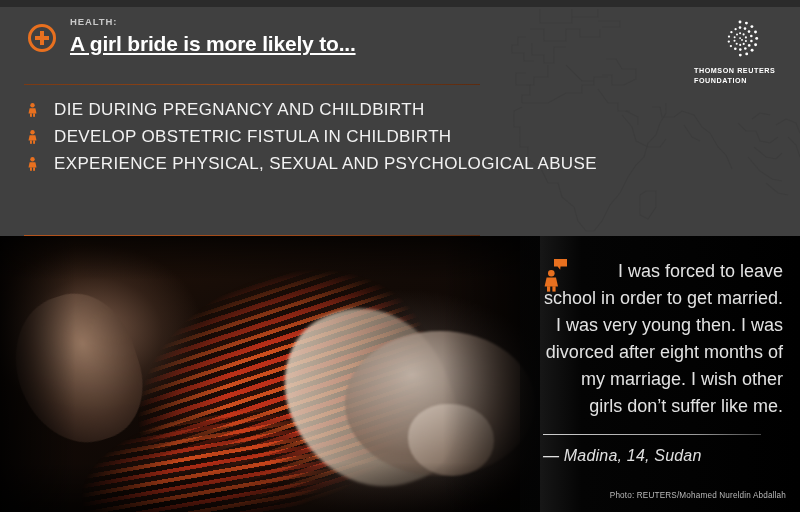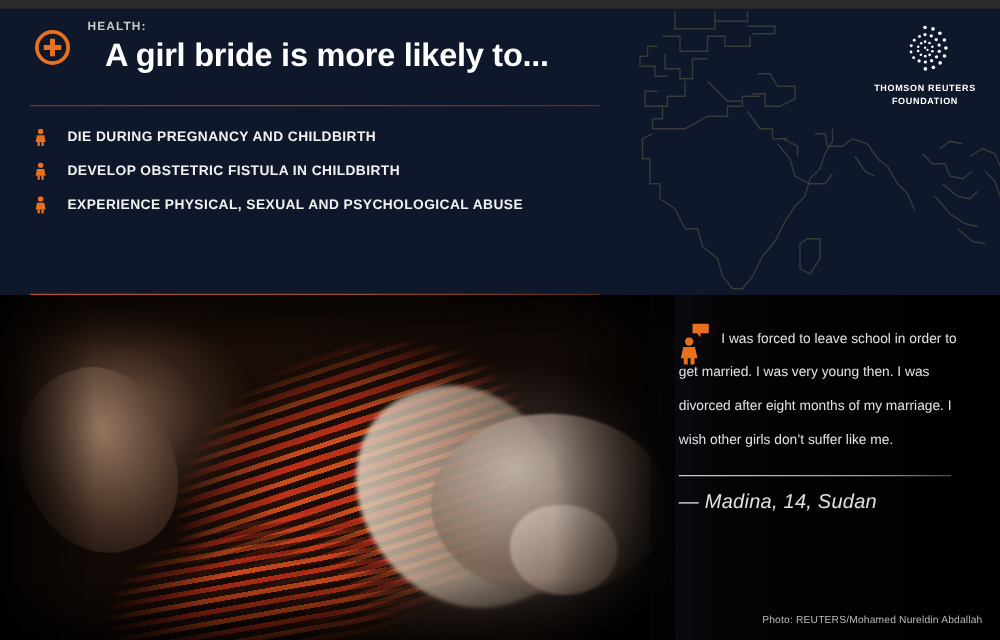--- a/index.html
+++ b/index.html
@@ -5,21 +5,21 @@
   * { margin:0; padding:0; box-sizing:border-box; }
   html, body {
     width:800px; height:512px;
     background:#000;
     font-family:"Liberation Sans", sans-serif;
     overflow:hidden;
   }
   .canvas {
     position:relative;
     width:800px; height:512px;
-    background:#0f172a;
+    background:#404040;
     overflow:hidden;
   }
 
   
   .top-strip {
     position:absolute; top:0; left:0; width:800px; height:7px;
     background:#2b2b2b;
   }
 
   
@@ -125,22 +125,22 @@
     content:""; position:absolute; background:#e8701f;
   }
   .health-icon:before { left:50%; top:4px; width:4px; height:14px; margin-left:-2px; }
   .health-icon:after  { top:50%; left:4px; height:4px; width:14px; margin-top:-2px; }
 
   .kicker {
     margin-left:42px; font-size:9.5px; font-weight:bold; letter-spacing:.9px;
     color:#c9c9c9; line-height:12px;
   }
   .headline {
-    margin-left:56px; font-size:26px; font-weight:bold; color:#ffffff;
-    letter-spacing:-.2px; line-height:32px; white-space:nowrap;
+    margin-left:42px; font-size:21px; font-weight:bold; color:#ffffff;
+    letter-spacing:-.2px; line-height:32px; white-space:nowrap;text-decoration:underline;
   }
 
   .rule-top {
     position:absolute; left:24px; top:84px; width:456px; height:1px;
     background:linear-gradient(to right, #7a3a14 0%, #8e4417 50%, #5c2b10 100%);
   }
   .rule-bottom {
     position:absolute; left:24px; top:235px; width:456px; height:1px;
     background:linear-gradient(to right, #b4541d 0%, #9c4818 60%, #53280f 100%);
   }
@@ -150,40 +150,41 @@
   .list-item {
     position:relative; height:27px; padding-left:30px;
     display:flex; align-items:center;
   }
   .girl-bullet {
     position:absolute; left:4px; top:50%; margin-top:-7px;
     width:9px; height:14px;
   }
   .girl-bullet svg { display:block; }
   .list-label {
-    font-size:11px; font-weight:bold; color:#f2f2f2; letter-spacing:.35px;
+    font-size:17px; font-weight:normal; color:#f2f2f2; letter-spacing:.35px;
     white-space:nowrap;
   }
 
   
-  .logo { position:absolute; left:694px; top:16px; width:92px; text-align:center; }
+  .logo { position:absolute; left:694px; top:16px; width:92px; text-align:left; }
   .logo-mark { width:46px; height:46px; margin:0 auto 4px; }
   .logo-mark svg { display:block; }
   .logo-text {
     font-size:7.2px; font-weight:bold; color:#ffffff; letter-spacing:.55px;
     line-height:9.5px;
   }
 
   
   .quote-panel { position:absolute; left:543px; top:258px; width:240px; }
   .quote-icon { position:absolute; left:0; top:0; width:26px; height:34px; }
   .quote-icon svg { display:block; }
   .quote-text {
-    font-size:11px; line-height:27px; color:#e2e2e2;
+    font-size:18px; line-height:27px; color:#e2e2e2;
     text-indent:34px;
+    text-align:right;
   }
   .quote-rule {
     margin-top:14px; width:218px; height:1px;
     background:linear-gradient(to right, #cfcfcf 0%, #9a9a9a 70%, #4a4a4a 100%);
   }
   .quote-author {
     margin-top:12px; font-size:16px; font-style:italic; color:#e0e0e0;
     letter-spacing:.2px;
   }
 

